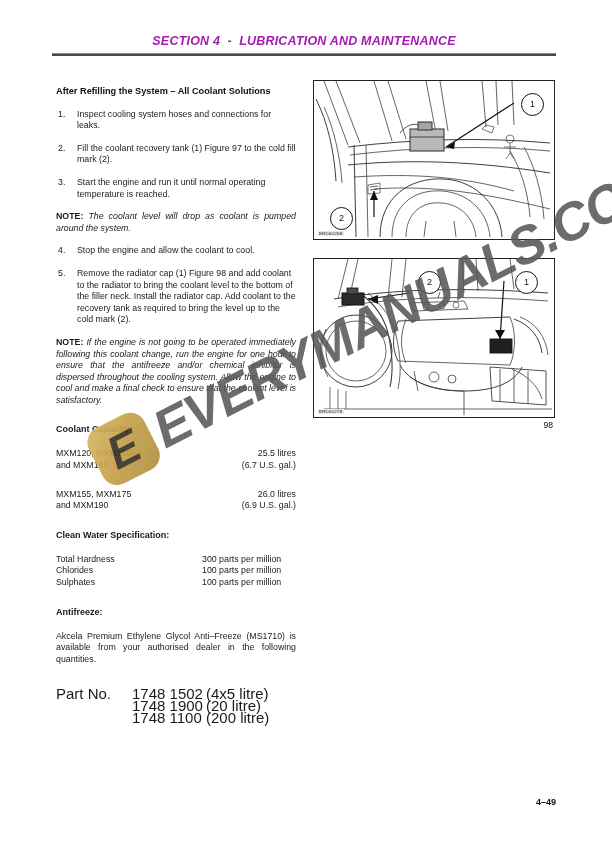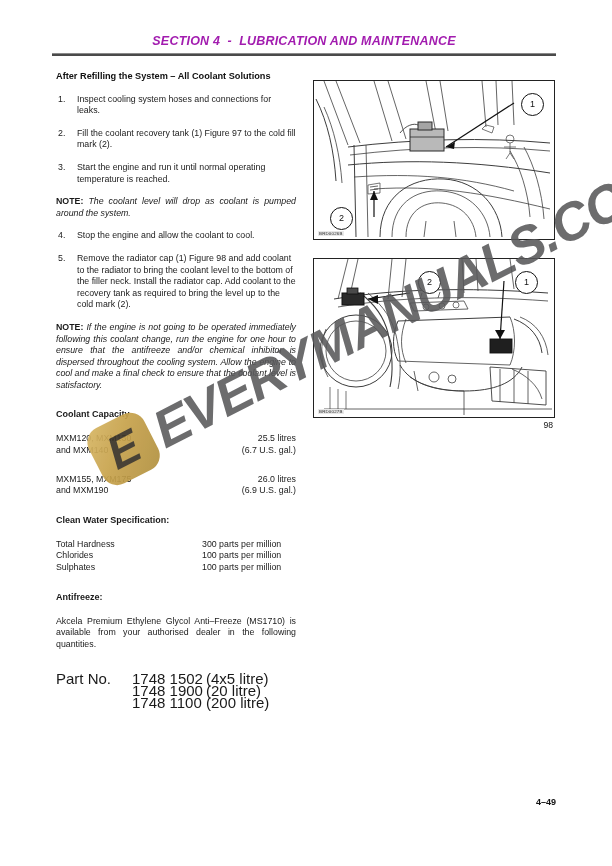--- a/index.html
+++ b/index.html
@@ -42,21 +42,21 @@
     width: 504px;
     height: 2px;
     background: #4a4a4a;
     border-top: 1px solid #8a8a8a;
   }
 
   
   .col-left {
     position: absolute;
     left: 56px;
-    top: 70px;
+    top: 85px;
     width: 240px;
   }
   .sec-heading {
     font-weight: bold;
     font-size: 9.2px;
     line-height: 12.6px;
     margin: 0 0 11px 0;
     color: #111;
   }
   .num-item {

